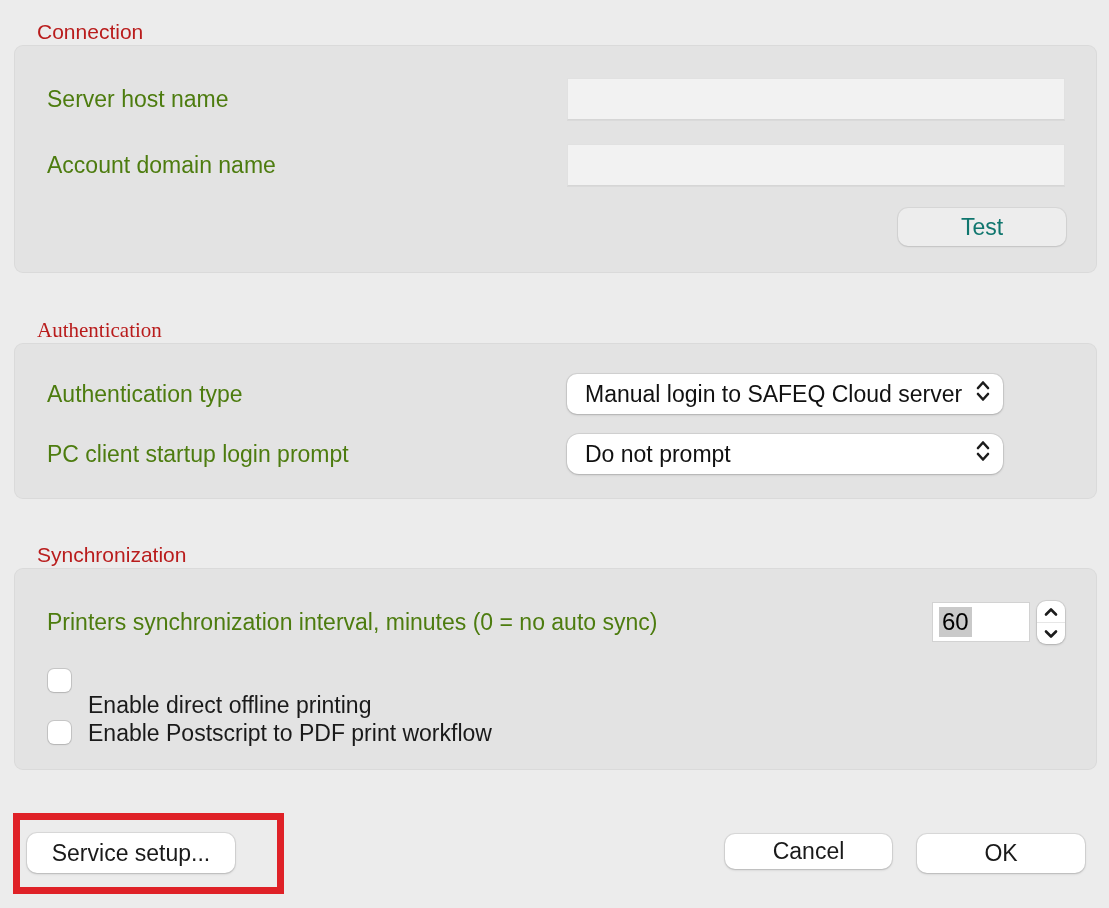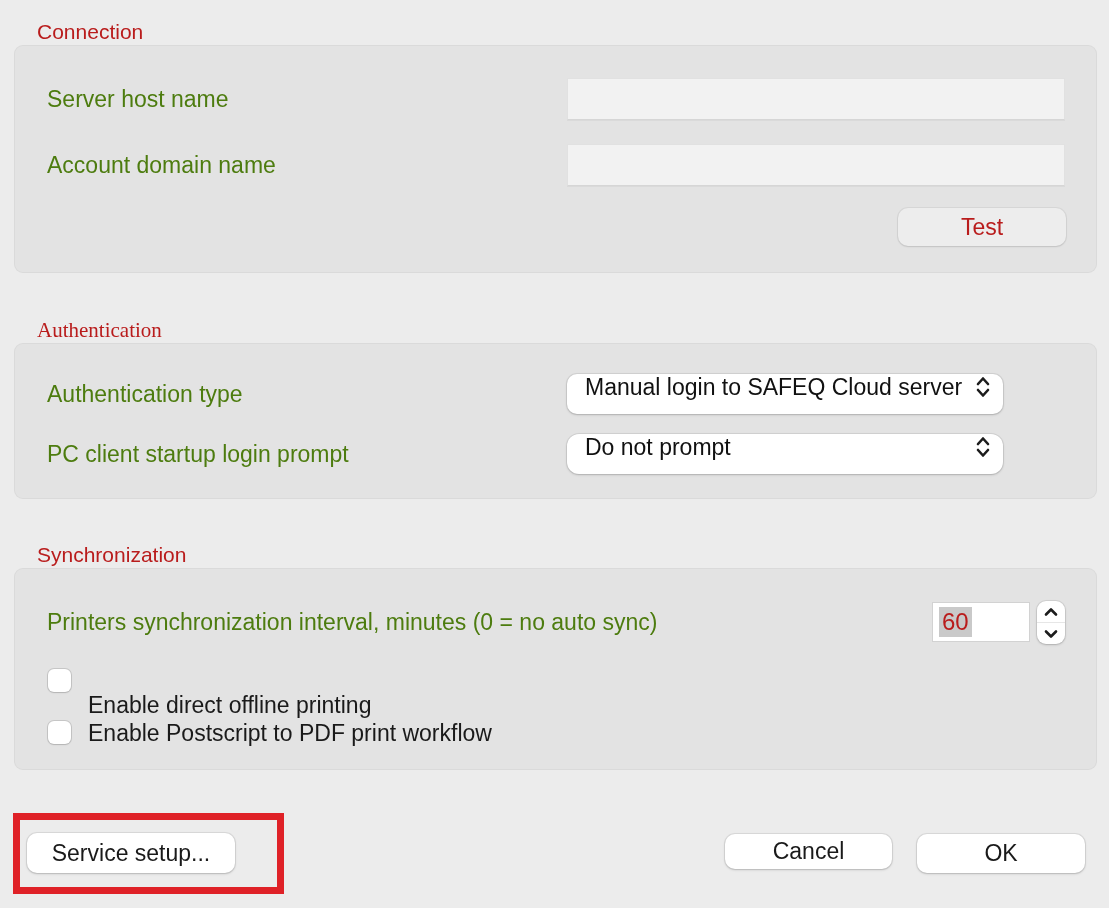--- a/index.html
+++ b/index.html
@@ -39,43 +39,43 @@
     position:absolute;
     background:#ffffff;
     border-radius:10px;
     box-shadow:0 0 0 1px rgba(0,0,0,0.07), 0 1px 2.5px rgba(0,0,0,0.18);
     display:flex; align-items:center; justify-content:center;
     font-size:23px; color:#1a1a1a;
     cursor:default; white-space:nowrap;
   }
   .btn.disabled {
     background:#ededed;
-    color:#b91c1c;
+    color:#0f766e;
     box-shadow:0 0 0 1px rgba(0,0,0,0.05), 0 1px 2px rgba(0,0,0,0.10);
     justify-content:center;
   }
   .dropdown {
     position:absolute; left:567px; width:436px; height:40px;
     background:#ffffff;
     border-radius:10px;
     box-shadow:0 0 0 1px rgba(0,0,0,0.07), 0 1px 2.5px rgba(0,0,0,0.18);
-    display:flex; justify-content:space-between;
+    display:flex; align-items:center; justify-content:space-between;
     padding:0 12px 0 18px;
     font-size:23px; color:#111;
   }
   .dropdown .value { white-space:nowrap; overflow:hidden; }
   .chevrons { flex:0 0 auto; display:block; }
 
   .spinfield {
     position:absolute; left:932px; top:602px; width:98px; height:40px;
     background:#ffffff;
     border:1px solid #d2d2d2;
     display:flex; align-items:center;
     padding-left:6px;
-    font-size:24px; color:#b91c1c;
+    font-size:24px; color:#000000;
   }
   .spinfield .selected-text {
     background:#c9c9c9;
     padding:1px 3px;
   }
   .stepper {
     position:absolute; left:1037px; top:601px; width:28px; height:43px;
     background:#ffffff;
     border-radius:9px;
     box-shadow:0 0 0 1px rgba(0,0,0,0.07), 0 1px 2.5px rgba(0,0,0,0.18);

